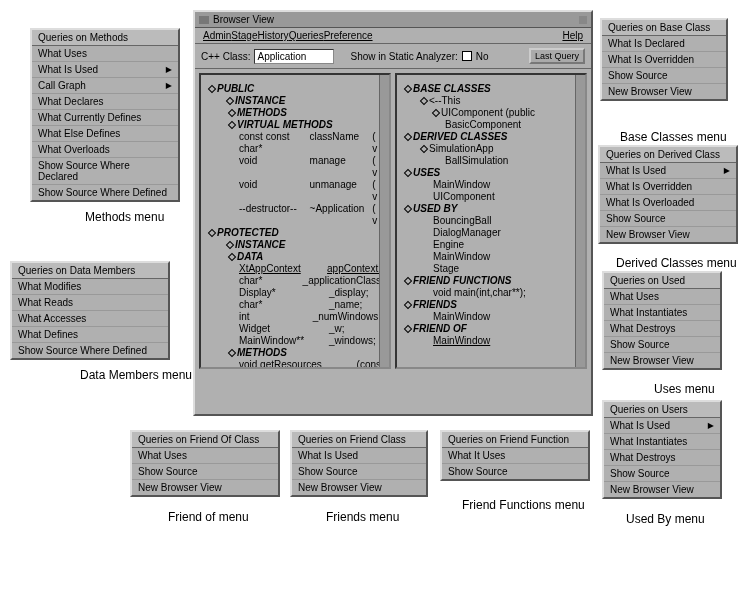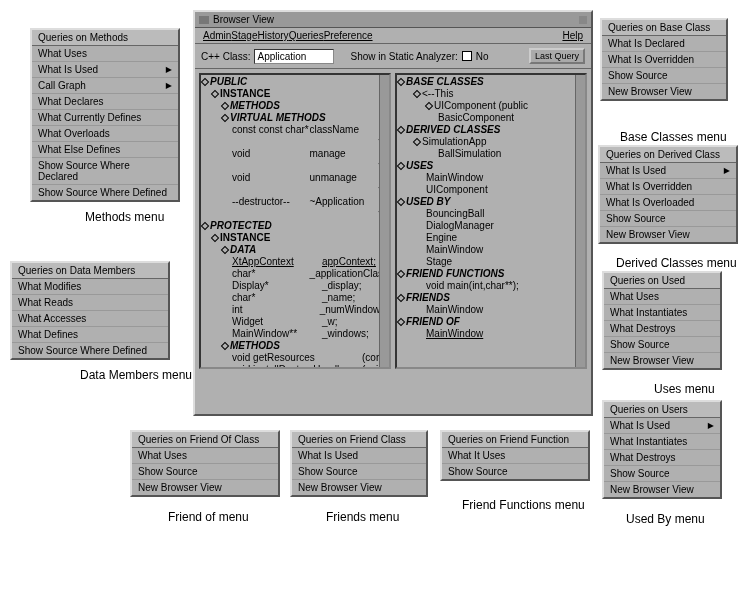--- a/index.html
+++ b/index.html
@@ -10,23 +10,23 @@
   .win-title .dot { width: 8px; height: 8px; background: #888; }
   .menubar { display: flex; padding: 2px 8px; font-size: 10px; border-bottom: 1px solid #666; }
   .menubar span { text-decoration: underline; }
   .menubar .spacer { flex: 1; }
   .toolbar { display: flex; align-items: center; gap: 4px; padding: 4px 6px; font-size: 10px; border-bottom: 1px solid #666; }
   .toolbar input[type=text] { border: 1px inset #888; background: #fff; width: 80px; padding: 1px 2px; font-size: 10px; }
   .toolbar .chk { width: 10px; height: 10px; border: 1px solid #000; background: #fff; display: inline-block; }
   .toolbar .btn { border: 2px outset #ccc; background: #aaa; padding: 1px 4px; font-size: 9px; }
   .panes { display: flex; gap: 4px; padding: 4px; }
   .pane { flex: 1; background: #b0b0b0; border: 2px inset #888; height: 296px; overflow: hidden; position: relative; }
-  .pane-inner { padding: 1px; font-size: 10px; line-height: 12px; }
+  .pane-inner { padding: 8px; font-size: 10px; line-height: 12px; }
   .h0 { font-style: italic; font-weight: bold; }
-  .h1 { font-weight: bold; margin-left: 10px; }
+  .h1 { font-style: italic; font-weight: bold; margin-left: 18px; }
   .h2 { font-style: italic; font-weight: bold; margin-left: 20px; }
   .row { margin-left: 30px; display: flex; }
   .row .c1 { width: 90px; }
   .row .c2 { width: 80px; }
   .dia { display:inline-block; width:6px; height:6px; transform: rotate(45deg); border:1px solid #000; margin-right:2px; vertical-align: middle; }
   .popup { position: absolute; background: #b0b0b0; border: 2px solid #555; border-top-color:#ddd; border-left-color:#ddd; font-size: 10px; }
   .popup .hd { padding: 2px 6px; border-bottom: 1px solid #666; background: #bbb; }
   .popup .it { padding: 2px 6px; border-bottom: 1px solid #999; display:flex; justify-content: space-between; align-items:center; gap:6px; }
   .popup .it.last { border-bottom: none; }
   .arrow { font-size: 8px; }
@@ -179,24 +179,24 @@
       <span>Call Graph</span>
       <span class="arrow">▶</span>
     </div>
   <div class="it">
       <span>What Declares</span>
     </div>
   <div class="it">
       <span>What Currently Defines</span>
     </div>
   <div class="it">
+      <span>What Else Defines</span>
+    </div>
+  <div class="it">
       <span>What Overloads</span>
-    </div>
-  <div class="it">
-      <span>What Else Defines</span>
     </div>
   <div class="it">
       <span>Show Source Where Declared</span>
     </div>
   <div class="it last">
       <span>Show Source Where Defined</span>
     </div>
 </div>
 <div class="label" style="left:85px; top:210px;">Methods menu</div>
 

